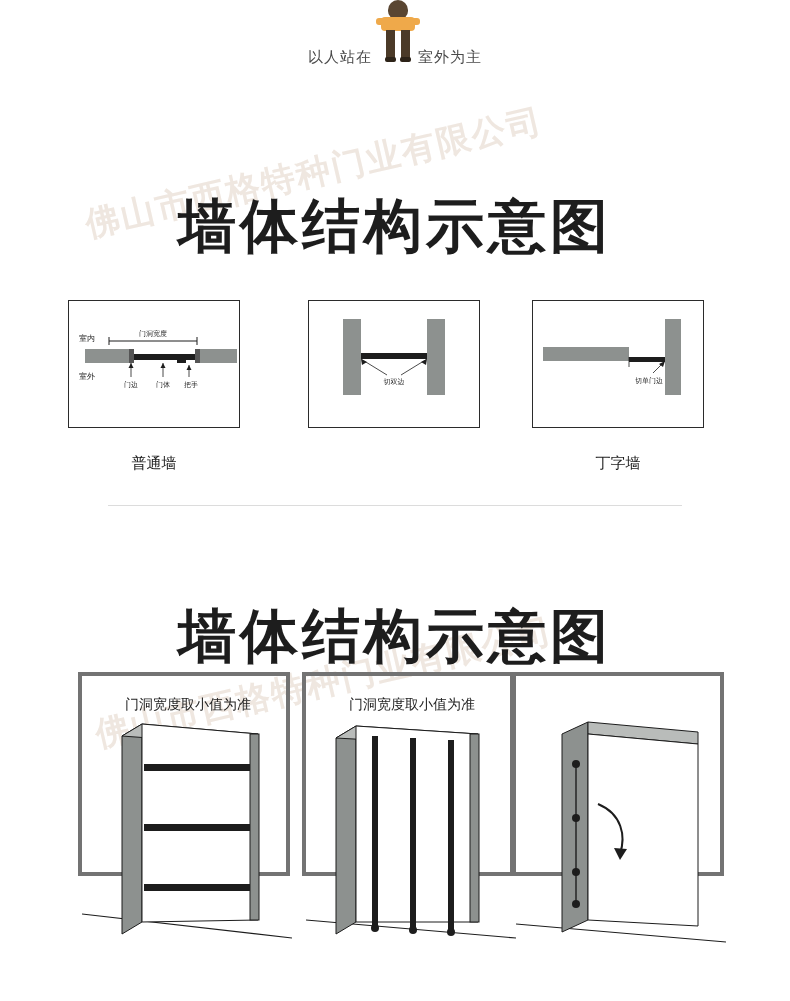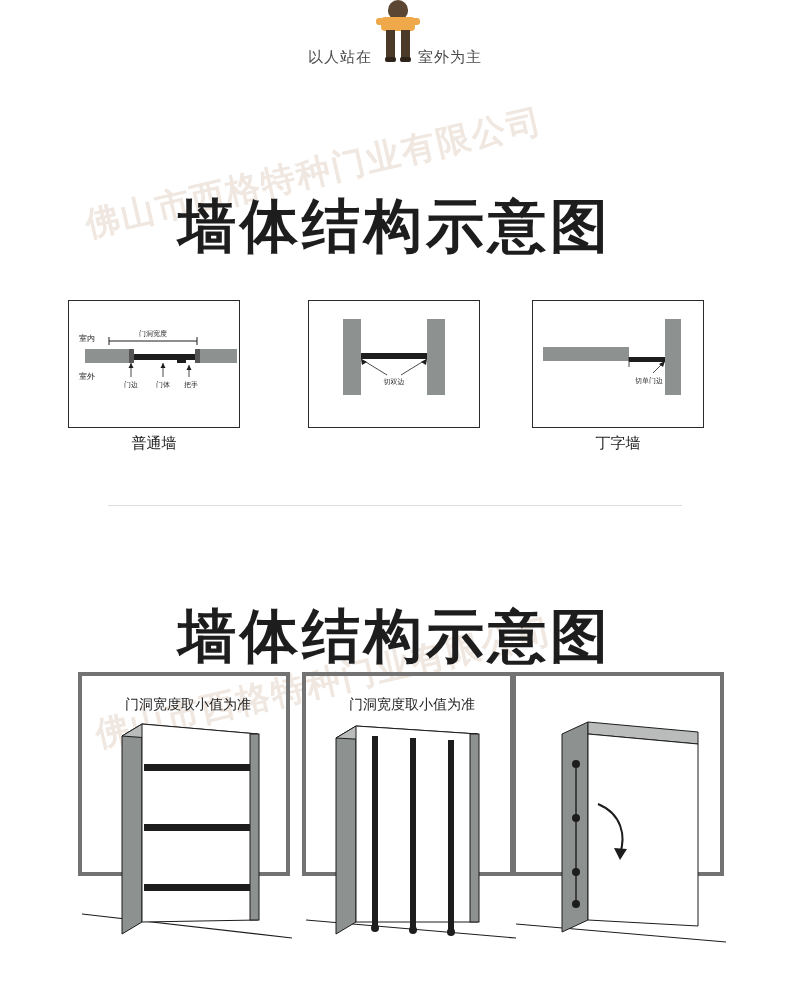--- a/index.html
+++ b/index.html
@@ -151,21 +151,21 @@
     height: 128px;
     border: 1px solid #2b2b2b;
     background: transparent;
     box-sizing: border-box;
   }
   .wc1 { left: 68px; }
   .wc2 { left: 308px; }
   .wc3 { left: 532px; }
   .wall-label {
     position: absolute;
-    top: 134px;
+    top: 154px;
     width: 172px;
     text-align: center;
     font-size: 15px;
     color: #222;
   }
   .wl1 { left: 68px; }
   .wl2 { left: 308px; }
   .wl3 { left: 532px; text-align: center; }
 
   

